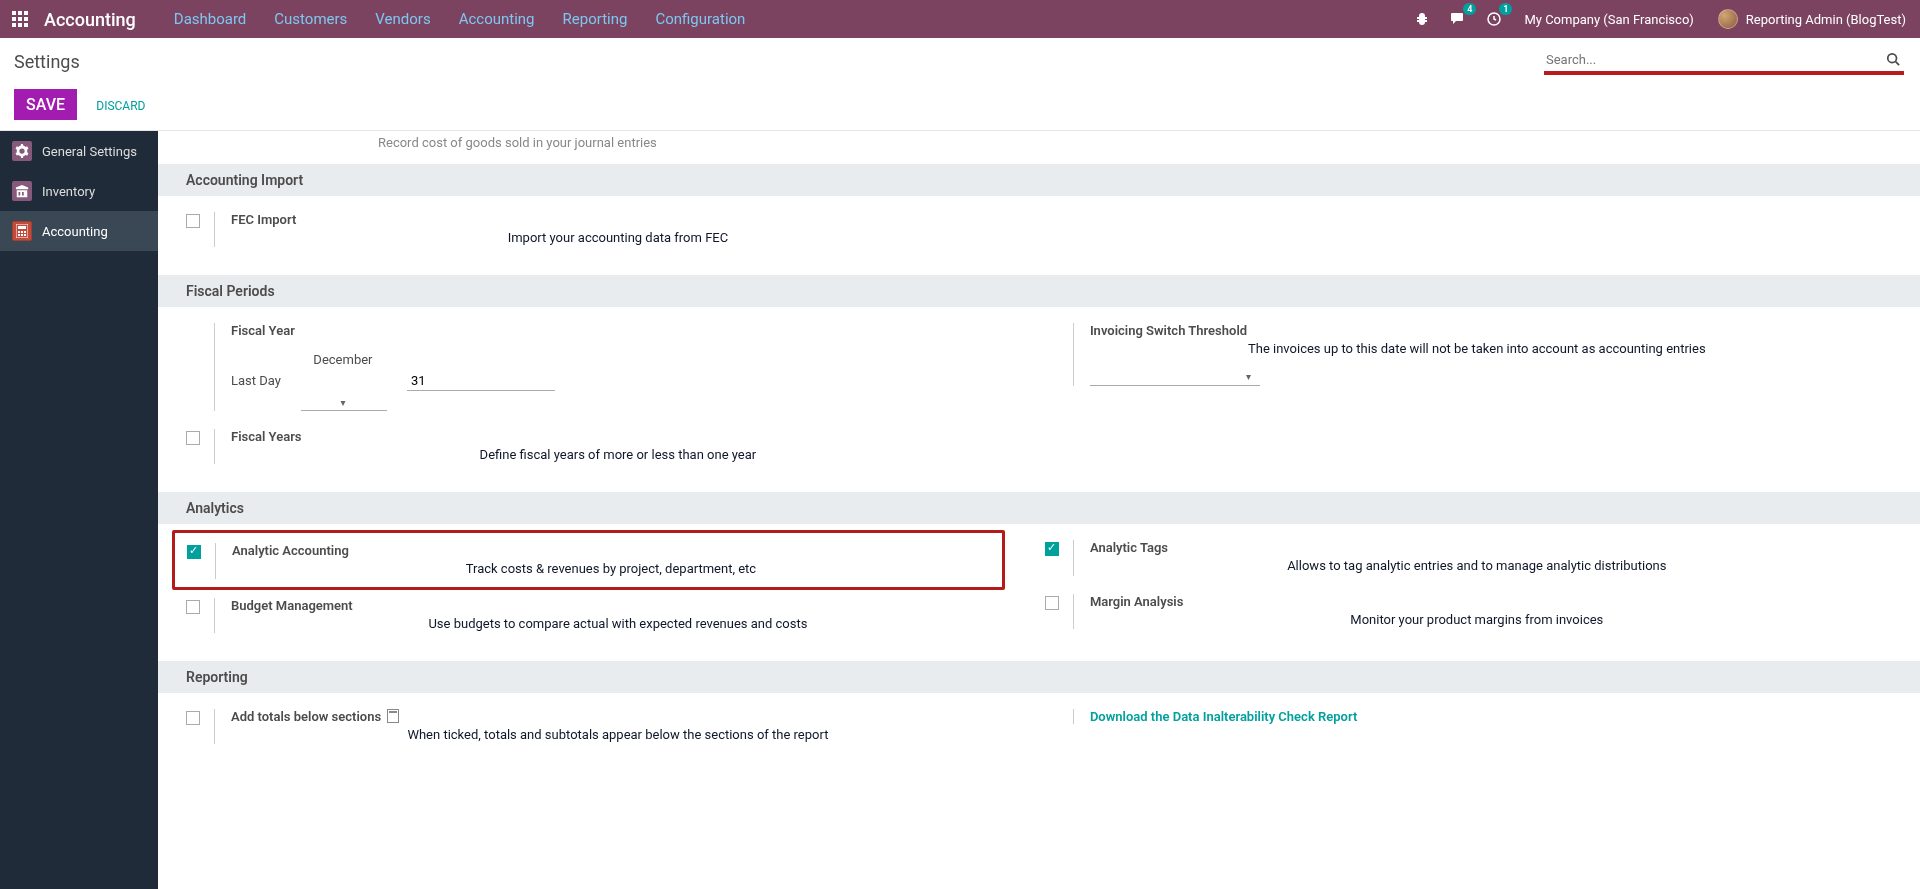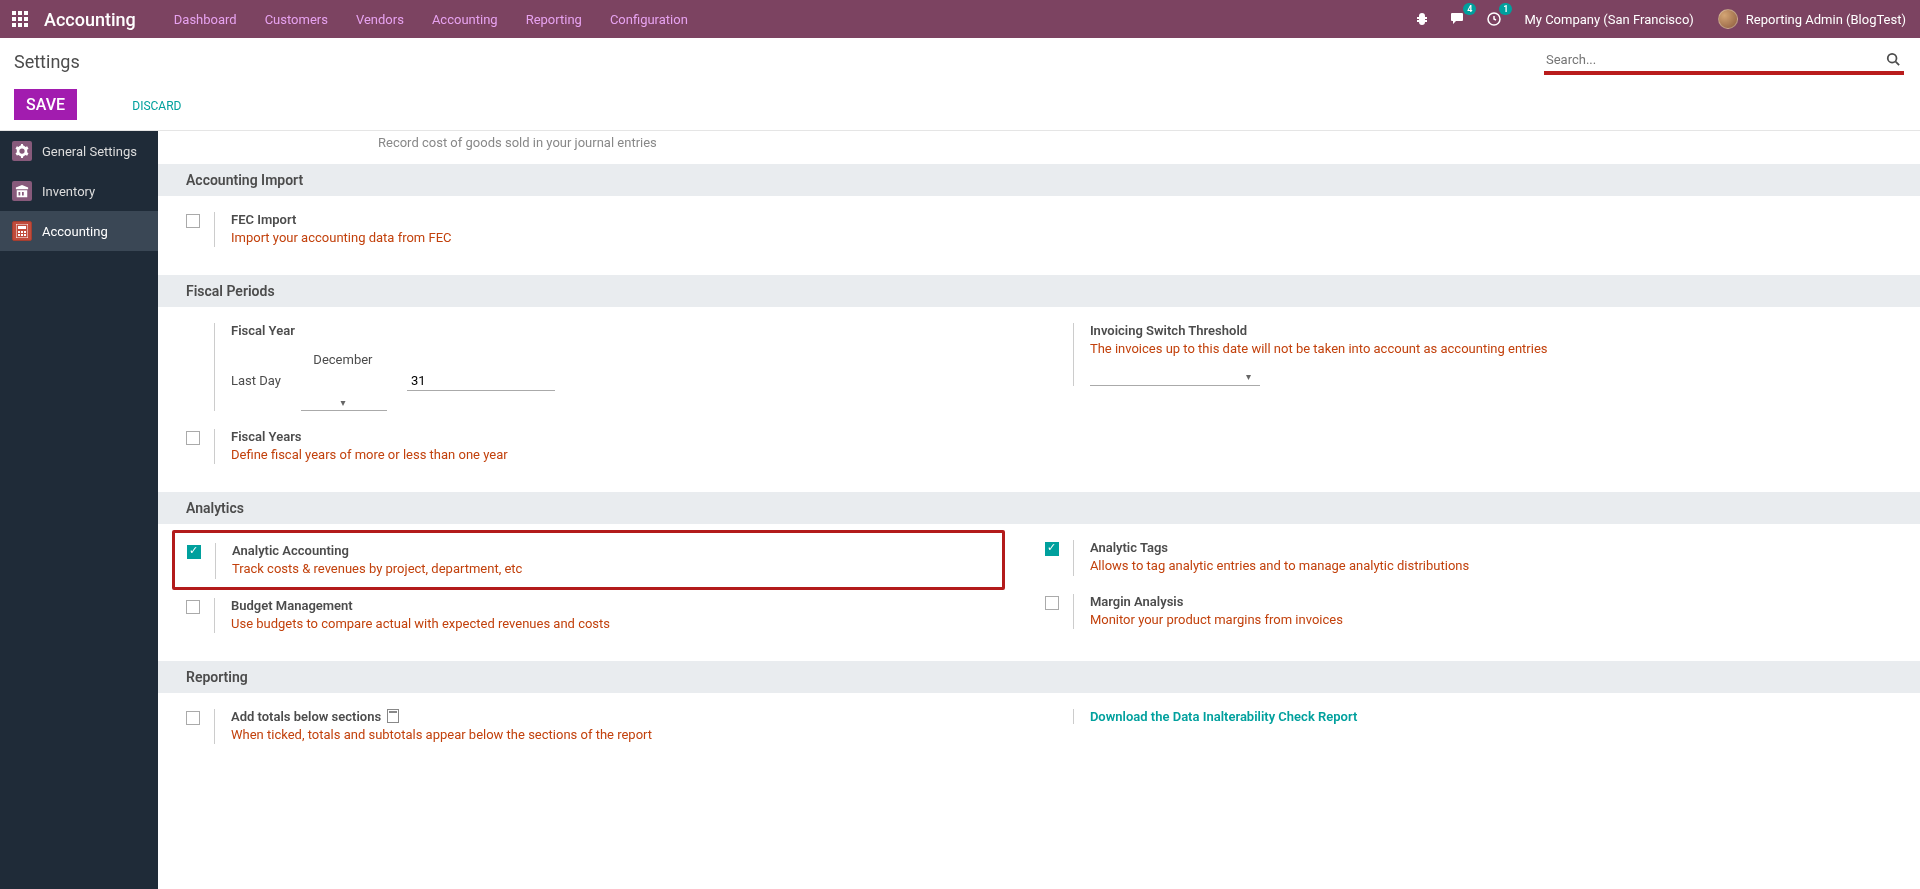--- a/index.html
+++ b/index.html
@@ -4,39 +4,39 @@
 <style>
 * { margin: 0; padding: 0; box-sizing: border-box; font-family: -apple-system, BlinkMacSystemFont, "Segoe UI", Roboto, Helvetica, Arial, sans-serif; }
 body { font-size: 13px; color: #4c4c4c; background: #fff; overflow-x: hidden; }
 
 
 .navbar { background: #7c4361; height: 38px; display: flex; align-items: center; color: #fff; padding: 0 8px; }
 .navbar-left { display: flex; align-items: center; flex: 1; }
 .apps-icon { width: 24px; height: 24px; display: flex; align-items: center; justify-content: center; margin-right: 12px; cursor: pointer; }
 .apps-icon svg { width: 16px; height: 16px; }
 .brand { font-size: 18px; font-weight: 500; margin-right: 24px; color: #fff; }
-.nav-link { color: #f0abfc; padding: 0 14px; font-size: 13px; cursor: pointer; opacity: 0.92; }
+.nav-link { color: #7dd3fc; padding: 0 14px; font-size: 15px; cursor: pointer; opacity: 0.92; }
 .navbar-right { display: flex; align-items: center; gap: 12px; }
 .nav-icon { position: relative; width: 24px; height: 24px; display: flex; align-items: center; justify-content: center; cursor: pointer; }
 .nav-badge { position: absolute; top: -4px; right: -6px; background: #00a09d; color: #fff; font-size: 9px; border-radius: 8px; padding: 1px 4px; min-width: 12px; text-align: center; font-weight: 600; }
 .company { font-size: 13px; color: #fff; cursor: pointer; padding: 0 6px; }
 .user { display: flex; align-items: center; gap: 8px; font-size: 13px; color: #fff; cursor: pointer; padding: 0 6px; }
 .avatar { width: 20px; height: 20px; border-radius: 50%; background: radial-gradient(circle at 30% 30%, #d4a574, #8b5a3c); border: 1px solid rgba(255,255,255,0.3); }
 
 
 .control-panel { display: flex; align-items: center; justify-content: space-between; padding: 10px 16px 8px 14px; }
 .cp-title { font-size: 18px; color: #4c4c4c; font-weight: 400; }
 .cp-search { display: flex; align-items: flex-end; border-bottom: 4px solid #b91c1c; width: 360px; }
 .cp-search input { border: none; outline: none; flex: 1; padding: 4px 2px; font-size: 13px; }
 .cp-search .search-icon { cursor: pointer; color: #4c4c4c; padding: 2px 4px; }
 
 
 .action-bar { padding: 6px 16px 10px 14px; border-bottom: 1px solid #e5e5e5; }
 .btn-save { background: #a21caf; color: #fff; border: none; padding: 6px 12px; font-size: 16px; font-weight: 500; cursor: pointer; margin-right: 8px; }
-.btn-discard { background: transparent; color: #00a09d; border: none; padding: 6px 8px; font-size: 12px; cursor: pointer; margin-left: 36px; }
+.btn-discard { background: transparent; color: #00a09d; border: none; padding: 6px 8px; font-size: 12px; cursor: pointer; }
 
 
 .main { display: flex; height: calc(100vh - 113px); }
 .sidebar { width: 158px; background: #1f2b38; color: #ddd; }
 .sidebar-item { display: flex; align-items: center; padding: 10px 12px; font-size: 13px; cursor: pointer; gap: 10px; }
 .sidebar-item.active { background: #3a4755; color: #fff; }
 .sidebar-icon { width: 20px; height: 20px; display: flex; align-items: center; justify-content: center; border-radius: 2px; font-size: 11px; }
 .icon-gear { background: #875a7b; }
 .icon-inv { background: #875a7b; }
 .icon-acc { background: #c04c3c; border: 1px solid #a53e30; }
@@ -51,21 +51,21 @@
 .section-header { background: #e9ecef; padding: 8px 28px; font-size: 14px; font-weight: 600; color: #4c4c4c; margin-top: 2px; }
 
 
 .settings-row { display: flex; padding: 16px 28px 8px 28px; gap: 40px; }
 .settings-col { flex: 1; max-width: 48%; }
 .setting-item { display: flex; align-items: flex-start; gap: 14px; margin-bottom: 18px; position: relative; }
 .setting-cb { width: 14px; height: 14px; margin-top: 2px; }
 .setting-divider { width: 1px; background: #ccc; align-self: stretch; margin-right: 2px; }
 .setting-body { flex: 1; }
 .setting-title { font-weight: 600; color: #4c4c4c; margin-bottom: 2px; font-size: 13px; display: flex; align-items: center; gap: 6px; }
-.setting-desc { color: #c2410c; font-size: 13px; line-height: 1.4; }
+.setting-desc { color: #0f172a; font-size: 13px; line-height: 1.4; text-align: center; }
 .setting-link { color: #00a09d; font-size: 13px; font-weight: 600; cursor: pointer; }
 
 
 .fiscal-row { display: flex; align-items: center; gap: 20px; margin-top: 12px; }
 .fiscal-label { font-size: 13px; color: #4c4c4c; }
 .select-wrap { border-bottom: 1px solid #aaa; padding: 2px 4px 2px 2px; display: flex; align-items: center; gap: 30px; min-width: 86px; cursor: pointer; flex-direction: column; }
 .select-caret { font-size: 10px; color: #666; }
 .text-input { border: none; border-bottom: 1px solid #aaa; outline: none; padding: 2px 4px; font-size: 13px; width: 148px; }
 .date-input { border: none; border-bottom: 1px solid #aaa; outline: none; padding: 2px 4px; font-size: 13px; width: 170px; }
 

